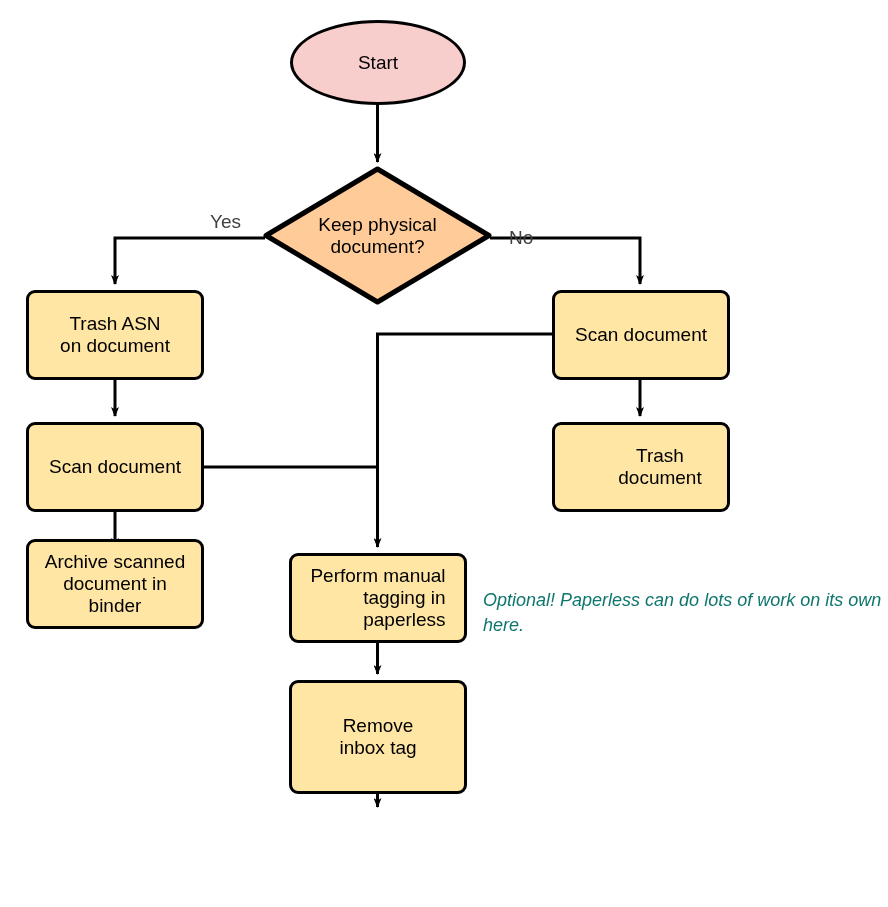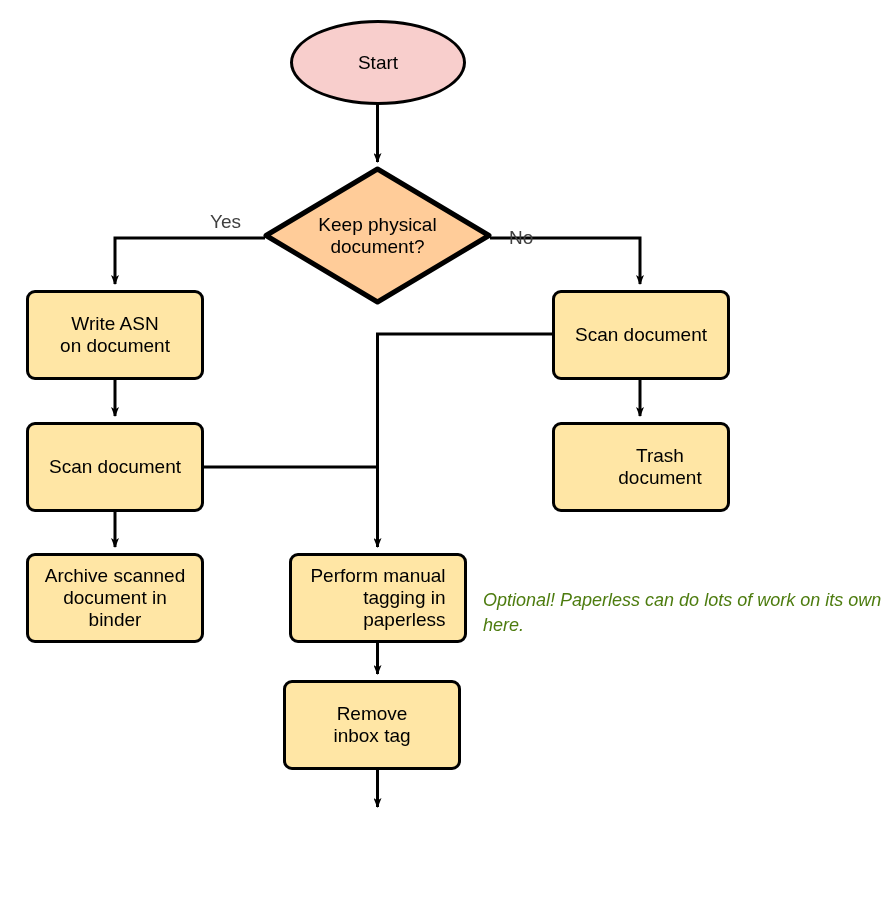--- a/index.html
+++ b/index.html
@@ -73,21 +73,21 @@
     line-height: 21px;
     color: #404040;
     z-index: 3;
     white-space: nowrap;
   }
   .note {
     position: absolute;
     font-size: 18px;
     line-height: 25px;
     font-style: italic;
-    color: #4d7c0f;
+    color: #0f766e;
     z-index: 3;
   }
 </style>
 </head>
 <body>
 
 <div id="flow-root">
 
   <svg id="edge-layer" viewBox="0 0 888 907" width="888" height="907" aria-hidden="true">
     <defs>
@@ -146,49 +146,49 @@
       <polygon points="114.5,3 226,69.5 114.5,136 3,69.5" fill="#ffcc99" stroke="#000000" stroke-width="5" stroke-linejoin="round"></polygon>
     </svg>
     <span class="decision-label">Keep physical
 document?</span>
   </div>
 
   <div class="edge-label" style="left:210px; top:211px;">Yes</div>
   <div class="edge-label" style="left:509px; top:211px;margin-top:16px;">No</div>
 
   <div class="node node-process" style="left:26px; top:290px; width:178px; height:90px;">
-    <span>Write ASN
+    <span>Trash ASN
 on document</span>
   </div>
 
   <div class="node node-process" style="left:26px; top:422px; width:178px; height:90px;">
     <span>Scan document</span>
   </div>
 
-  <div class="node node-process" style="left:26px; top:553px; width:178px; height:90px;">
+  <div class="node node-process" style="left:26px; top:539px; width:178px; height:90px;">
     <span>Archive scanned
 document in
 binder</span>
   </div>
 
   <div class="node node-process" style="left:552px; top:290px; width:178px; height:90px;">
     <span>Scan document</span>
   </div>
 
   <div class="node node-process" style="left:552px; top:422px; width:178px; height:90px;padding-left:38px;">
     <span>Trash document</span>
   </div>
 
   <div class="node node-process" style="left:289px; top:553px; width:178px; height:90px;text-align:right;">
     <span>Perform manual
 tagging in
 paperless</span>
   </div>
 
-  <div class="node node-process" style="left:283px; top:680px; width:178px; height:90px;">
+  <div class="node node-process" style="left:289px; top:680px; width:178px; height:114px;">
     <span>Remove
 inbox tag</span>
   </div>
 
 
   <div class="note" style="left:483px; top:588px; width:400px;">Optional! Paperless can do lots of work on its own here.</div>
 
 </div>
 
 </body></html>

